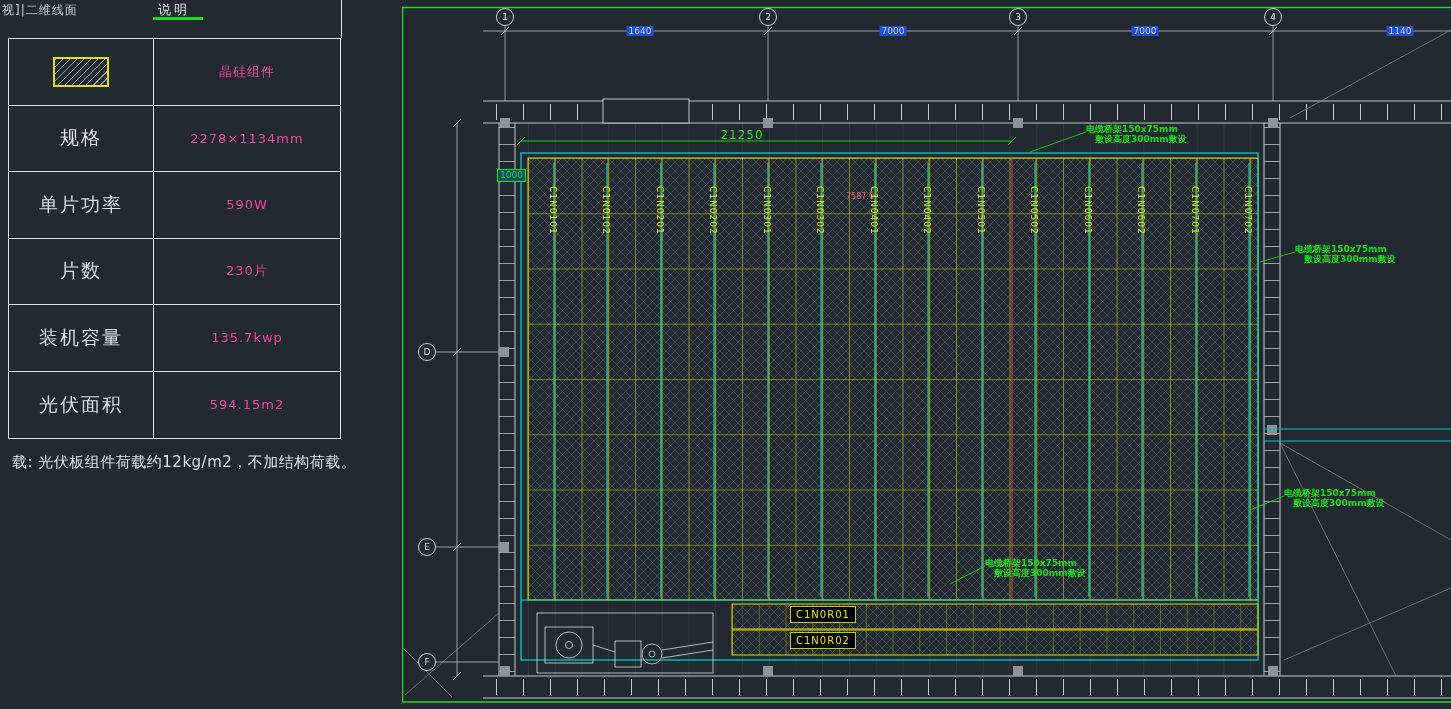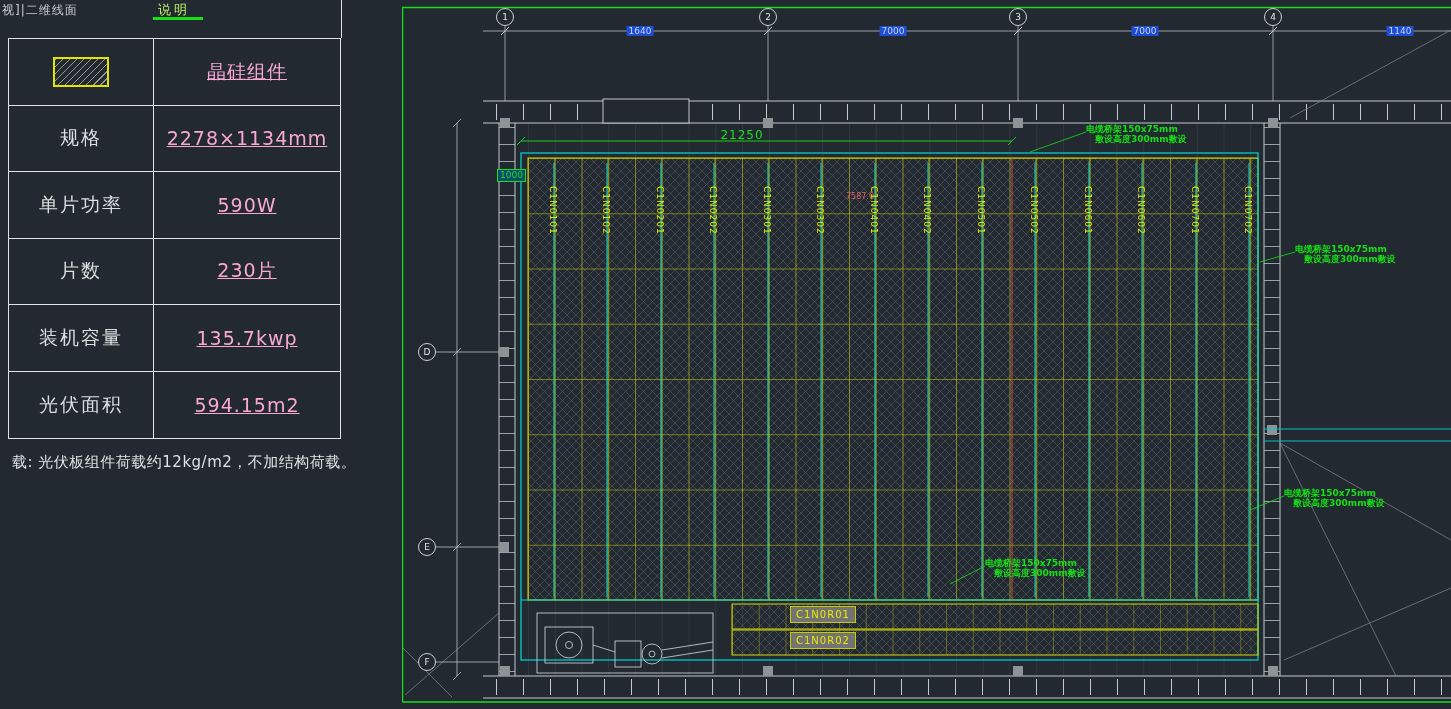--- a/index.html
+++ b/index.html
@@ -1,47 +1,47 @@
 <!DOCTYPE html>
 <html><head>
 <meta charset="utf-8">
 <style>
   html,body{margin:0;padding:0;}
   body{
     position:relative;width:1451px;height:709px;overflow:hidden;
     background:#222930;font-family:"DejaVu Sans",sans-serif;
   }
   .corner-label{position:absolute;left:2px;top:2px;font-size:12px;color:#c9ced2;letter-spacing:1px;}
-  .tab-label{position:absolute;left:158px;top:1px;font-size:13px;color:#bef264;letter-spacing:3px;cursor:default;}
+  .tab-label{position:absolute;left:158px;top:1px;font-size:13px;color:#e5e5e5;letter-spacing:3px;cursor:default;}
   .tab-underline{position:absolute;left:153px;top:17px;width:50px;height:3px;background:#17e017;}
   .vline-ext{position:absolute;left:341px;top:0;width:1px;height:38px;background:#dfe3e6;}
 
   .spec-table{position:absolute;left:8px;top:38px;width:333px;border:1px solid #dfe3e6;box-sizing:border-box;}
   .spec-row{display:flex;height:66.5px;border-bottom:1px solid #dfe3e6;box-sizing:border-box;}
   .spec-row:last-child{border-bottom:none;}
   .spec-label{width:145px;display:flex;align-items:center;justify-content:center;color:#dcdfe2;
     font-size:19px;letter-spacing:2px;border-right:1px solid #dfe3e6;box-sizing:border-box;}
-  .spec-value{flex:1;display:flex;align-items:center;justify-content:center;color:#f9a8d4;
-    font-size:19px;letter-spacing:1px;text-decoration:underline;}
+  .spec-value{flex:1;display:flex;align-items:center;justify-content:center;color:#ec4899;
+    font-size:13px;letter-spacing:1px;}
   .swatch{width:56px;height:30px;border:2px solid #e3e300;box-sizing:border-box;
     background:repeating-linear-gradient(135deg, rgba(210,214,200,.65) 0 1px, transparent 1px 5px);}
 
   .note{position:absolute;left:12px;top:453px;font-size:15px;color:#dfe3e6;letter-spacing:.5px;white-space:nowrap;}
 
   #cad{position:absolute;left:402px;top:0;}
   #overlay{position:absolute;left:0;top:0;width:1451px;height:709px;pointer-events:none;}
 
   .axis-bubble{position:absolute;width:18px;height:18px;border:1px solid #ccd1d5;border-radius:50%;
     display:flex;align-items:center;justify-content:center;font-size:9px;color:#e2e5e8;background:#222930;box-sizing:border-box;}
   .dim-label{position:absolute;font-size:9px;color:#ccd1d5;transform:translateX(-50%);
     background:#1d4ed8;padding:0 2px;line-height:10px;}
   .v-label{position:absolute;writing-mode:vertical-rl;font-size:9px;color:#eaea00;
     letter-spacing:1px;line-height:11px;white-space:nowrap;}
   .row-label{position:absolute;font-size:10px;color:#eaea00;border:1px solid #caca00;
-    line-height:15px;padding:0 5px;background:#737373;letter-spacing:1px;}
+    line-height:15px;padding:0 5px;background:#000000;letter-spacing:1px;}
   .anno{position:absolute;font-size:9px;color:#15df15;line-height:10px;white-space:nowrap;font-weight:bold;}
   .anno div+div{margin-left:9px;}
   .green-dim{position:absolute;font-size:12px;color:#17e017;transform:translateX(-50%);letter-spacing:1px;}
   .green-box{position:absolute;font-size:9px;color:#17e017;border:1px solid #17e017;line-height:11px;padding:0 2px;background:#0c4a6e;}
   .red-dim{position:absolute;font-size:8px;color:#e06262;}
 </style>
 </head>
 <body>
 
 <div class="corner-label">视]|二维线面</div>

